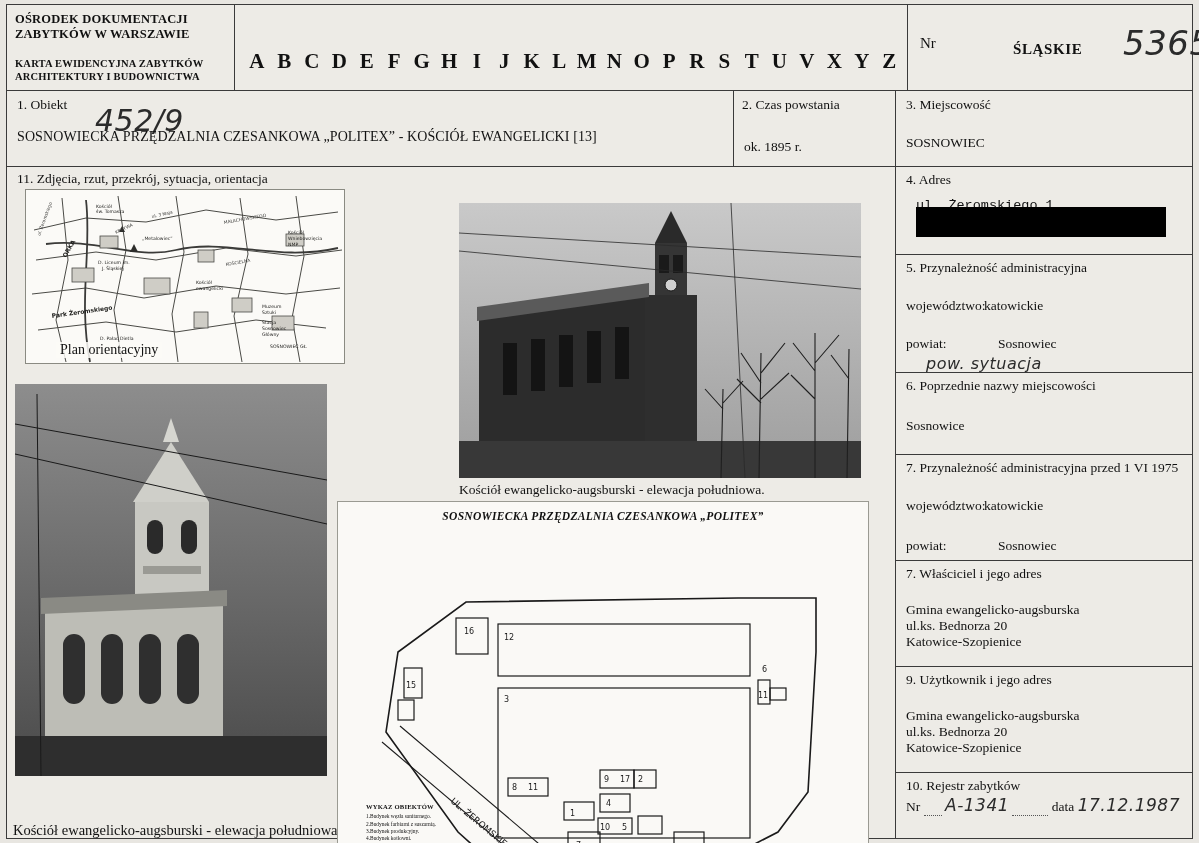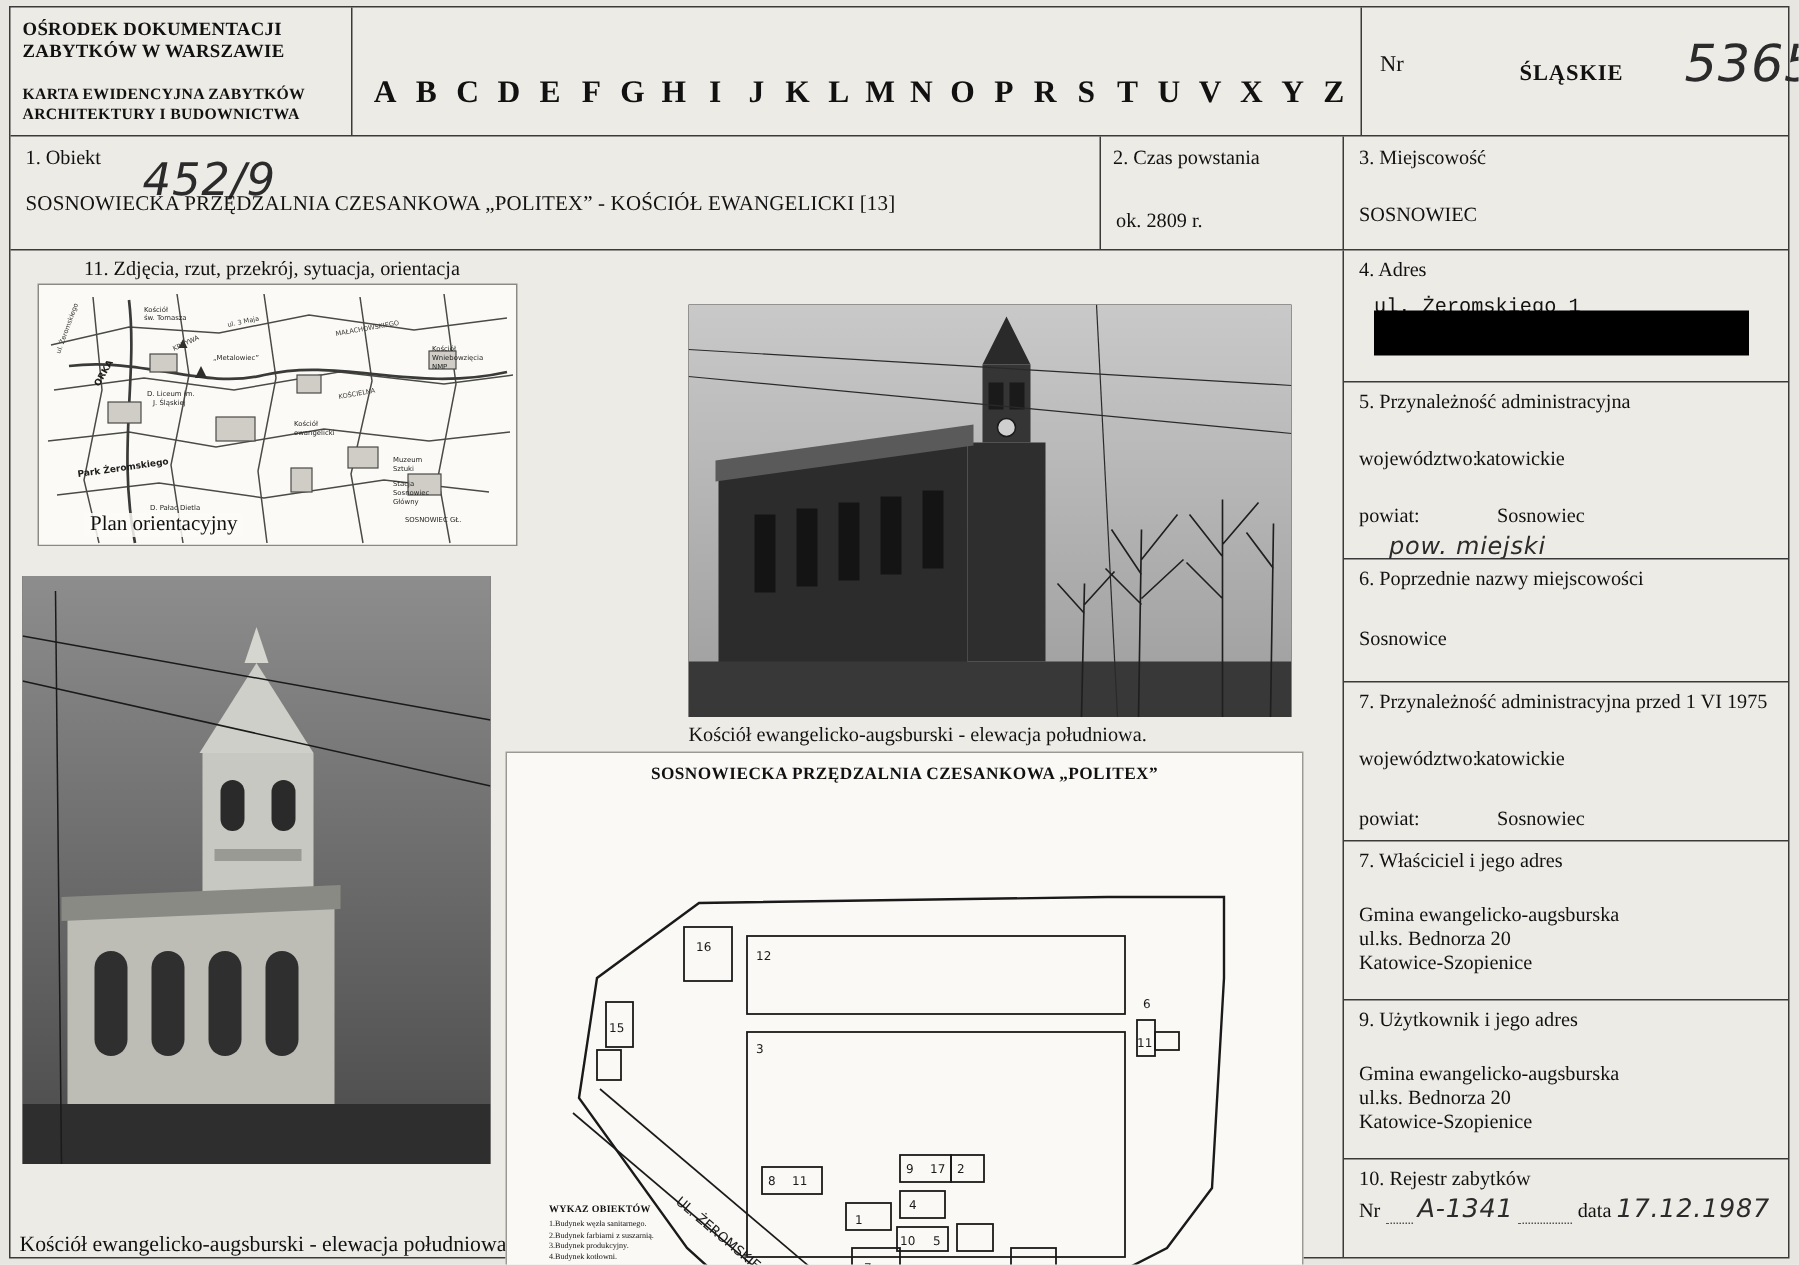--- a/index.html
+++ b/index.html
@@ -46,38 +46,38 @@
   .r2 .c3 { position:absolute; left:889px; top:0; right:0; height:100%; padding:6px 10px; }
   .fld-lbl { font-size:13.5px; }
   .obj-num { position:absolute; left:88px; top:12px; font-size:30px; }
   .obj-name { position:absolute; left:10px; top:38px; font-size:14px; letter-spacing:0.1px; }
   .val-s { font-size:13.5px; }
   .r2 .c2 .val-s { position:absolute; left:10px; top:48px; }
   .r2 .c3 .val-s { position:absolute; left:10px; top:44px; }
 
   
   .left { position:absolute; left:0; top:162px; width:889px; bottom:0; border-right:1px solid #3a3a3a; }
-  .f11 { position:absolute; left:10px; top:4px; font-size:13.5px;margin-left:39px; }
+  .f11 { position:absolute; left:10px; top:4px; font-size:13.5px; }
 
   
   .map { position:absolute; left:18px; top:22px; width:320px; height:175px; background:#fbfaf7; border:1px solid #8a8a82; overflow:hidden;}
   .map svg { position:absolute; left:0; top:0; }
   .map-cap { position:absolute; left:30px; top:152px; font-size:14px; background:rgba(251,250,247,.85); padding:0 4px;}
 
   
   .ph1 { position:absolute; left:452px; top:36px; width:402px; height:275px; background:#2a2a2a; overflow:hidden; }
   .ph1-cap { position:absolute; left:452px; top:315px; width:420px; font-size:13.5px; }
 
   
   .ph2 { position:absolute; left:8px; top:217px; width:312px; height:392px; background:#1d1d1d; overflow:hidden;}
   .ph2-cap { position:absolute; left:6px; top:655px; font-size:14.5px; }
 
   
   .plan { position:absolute; left:330px; top:334px; width:532px; height:477px; background:#faf9f6; border:1px solid #9a9a92; overflow:hidden;}
-  .plan-title { position:absolute; left:0; top:8px; width:100%; text-align:center; font-size:11.5px; font-weight:bold; letter-spacing:0.3px;}
+  .plan-title { position:absolute; left:0; top:8px; width:100%; text-align:center; font-size:11.5px; font-weight:bold; letter-spacing:0.3px;font-style:italic;}
   .wykaz { position:absolute; left:28px; top:300px; width:140px; font-size:5.4px; line-height:1.38; }
   .wykaz b { display:block; font-size:6.6px; margin-bottom:2px; letter-spacing:0.2px;}
 
   
   .right { position:absolute; left:889px; top:162px; right:0; bottom:0; }
   .rsec { position:absolute; left:0; width:100%; border-bottom:1px solid #3a3a3a; padding:5px 10px; }
   .rsec .lbl { font-size:13.5px; }
   .rsec .v { font-size:13.5px; }
   .blackbar { position:absolute; left:20px; top:40px; width:250px; height:30px; background:#000; }
 
@@ -142,21 +142,21 @@
   </div>
 
   <div class="r2">
     <div class="c1">
       <div class="fld-lbl">1. Obiekt</div>
       <div class="obj-num hand">452/9</div>
       <div class="obj-name">SOSNOWIECKA PRZĘDZALNIA CZESANKOWA „POLITEX” - KOŚCIÓŁ EWANGELICKI [13]</div>
     </div>
     <div class="c2">
       <div class="fld-lbl">2. Czas powstania</div>
-      <div class="val-s">ok. 2809 r.</div>
+      <div class="val-s">ok. 1895 r.</div>
     </div>
     <div class="c3">
       <div class="fld-lbl">3. Miejscowość</div>
       <div class="val-s">SOSNOWIEC</div>
     </div>
   </div>
 
   <div class="left">
     <div class="f11">11. Zdjęcia, rzut, przekrój, sytuacja, orientacja</div>
 
@@ -391,21 +391,21 @@
     <div class="rsec" style="top:88px; height:118px;">
       <div class="lbl">5. Przynależność administracyjna</div>
       <div class="kv" style="margin-top:22px;">
         <span class="k">województwo:</span>
         <span class="vv">katowickie</span>
       </div>
       <div class="kv" style="margin-top:22px;">
         <span class="k">powiat:</span>
         <span class="vv" style="left:92px">Sosnowiec</span>
       </div>
-      <div class="hand" style="margin-top:2px; margin-left:20px; font-size:16px;">pow. miejski</div>
+      <div class="hand" style="margin-top:2px; margin-left:20px; font-size:16px;">pow. sytuacja</div>
     </div>
 
     <div class="rsec" style="top:206px; height:82px;">
       <div class="lbl">6. Poprzednie nazwy miejscowości</div>
       <div class="v" style="margin-top:24px;">Sosnowice</div>
     </div>
 
     <div class="rsec" style="top:288px; height:106px;">
       <div class="lbl">7. Przynależność administracyjna przed 1 VI 1975</div>
       <div class="kv" style="margin-top:22px;">

